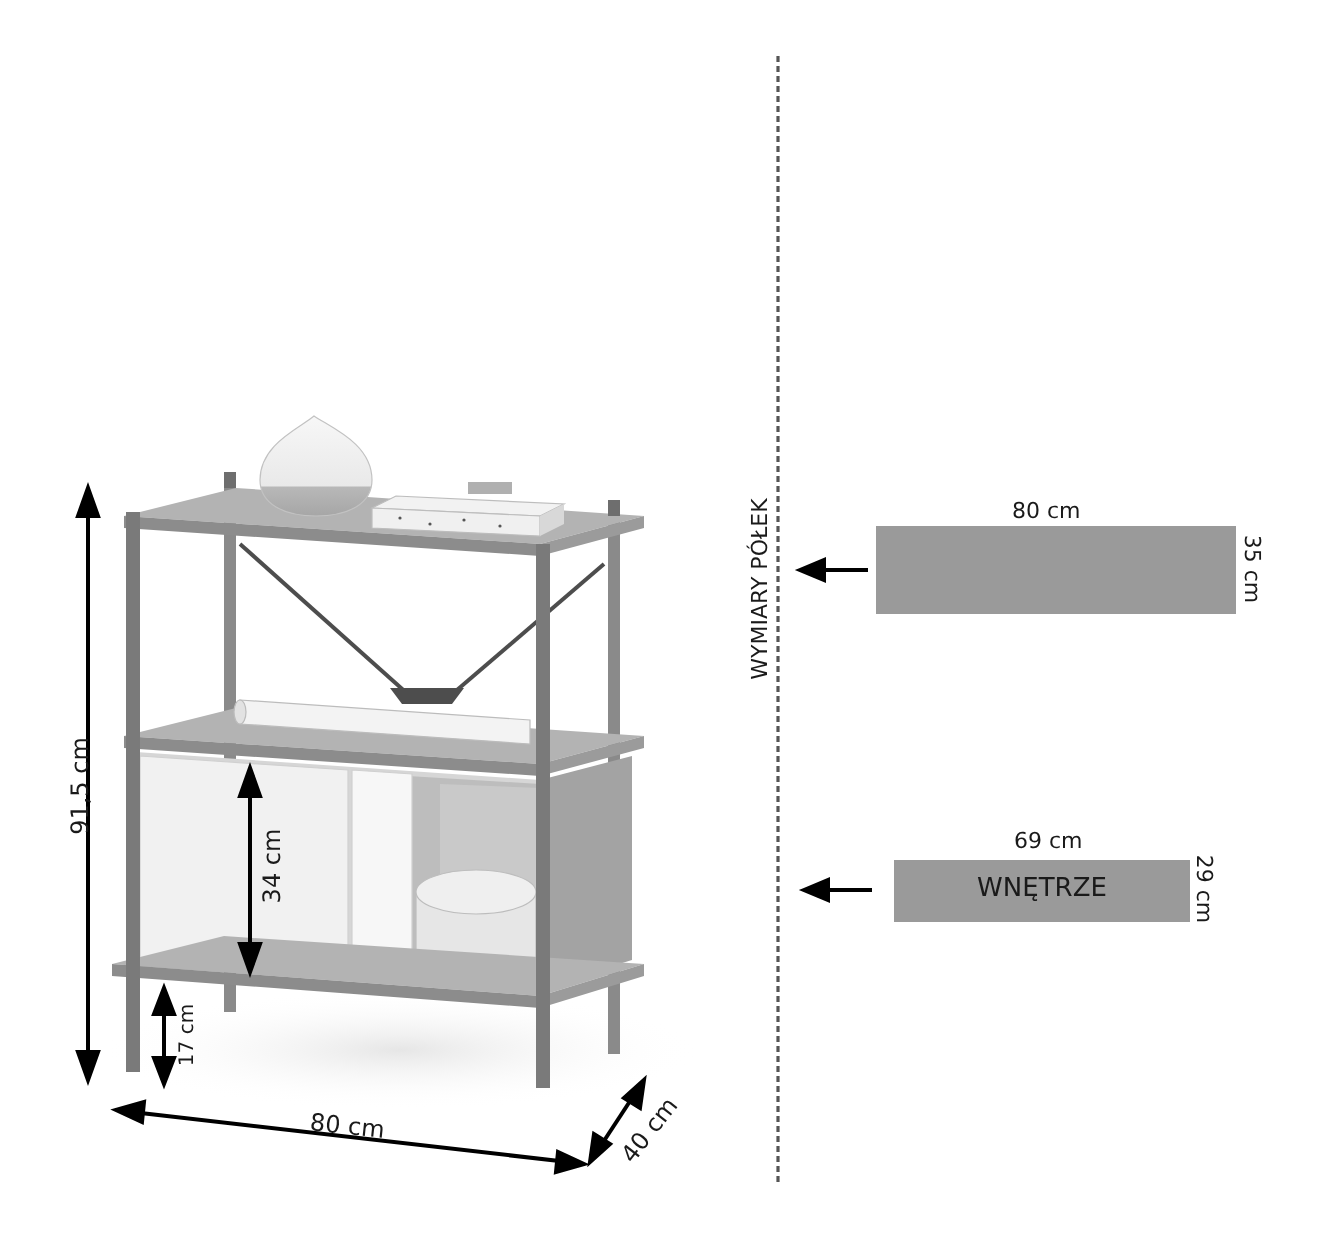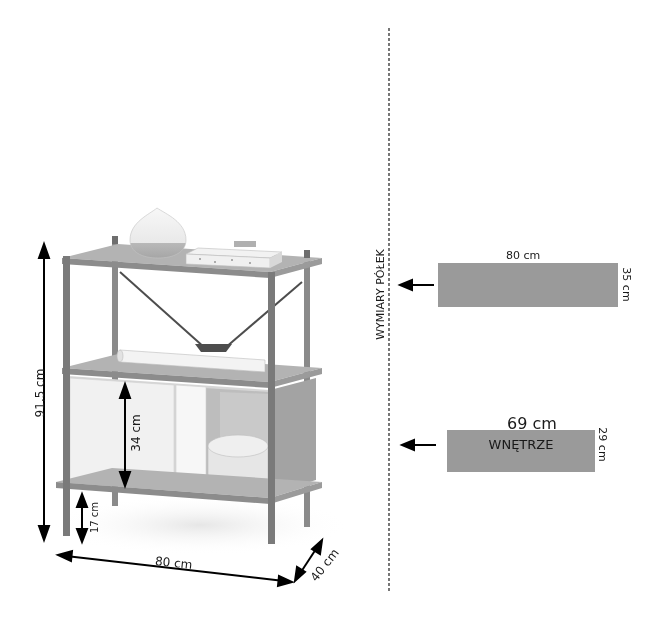--- a/index.html
+++ b/index.html
@@ -123,17 +123,17 @@
 <div class="lbl" style="left:306px; top:558px; font-size:12px; transform:rotate(-52deg);">40 cm</div>
 
 <div class="lbl rot-90" style="left:330px; top:288px; width:100px; text-align:center; font-size:11px;">WYMIARY PÓŁEK</div>
 
 <div class="lbl" style="left:506px; top:249px; font-size:11px;">80 cm</div>
 <div class="box" style="left:438px; top:263px; width:180px; height:44px;">
   <div class="box-text" style="left:0; right:0; top:13px;"></div>
 </div>
 <div class="lbl rot90" style="left:606px; top:278px; width:40px; text-align:center; font-size:11px;">35 cm</div>
 
-<div class="lbl" style="left:507px; top:414px; font-size:16px;">69 cm</div>
-<div class="box" style="left:447px; top:430px; width:148px; height:42px;">
+<div class="lbl" style="left:507px; top:414px; font-size:11px;">69 cm</div>
+<div class="box" style="left:447px; top:430px; width:148px; height:31px;">
   <div class="box-text" style="left:0; right:0; top:7px;">WNĘTRZE</div>
 </div>
 <div class="lbl rot90" style="left:582px; top:438px; width:40px; text-align:center; font-size:11px;">29 cm</div>
 
 </body></html>

